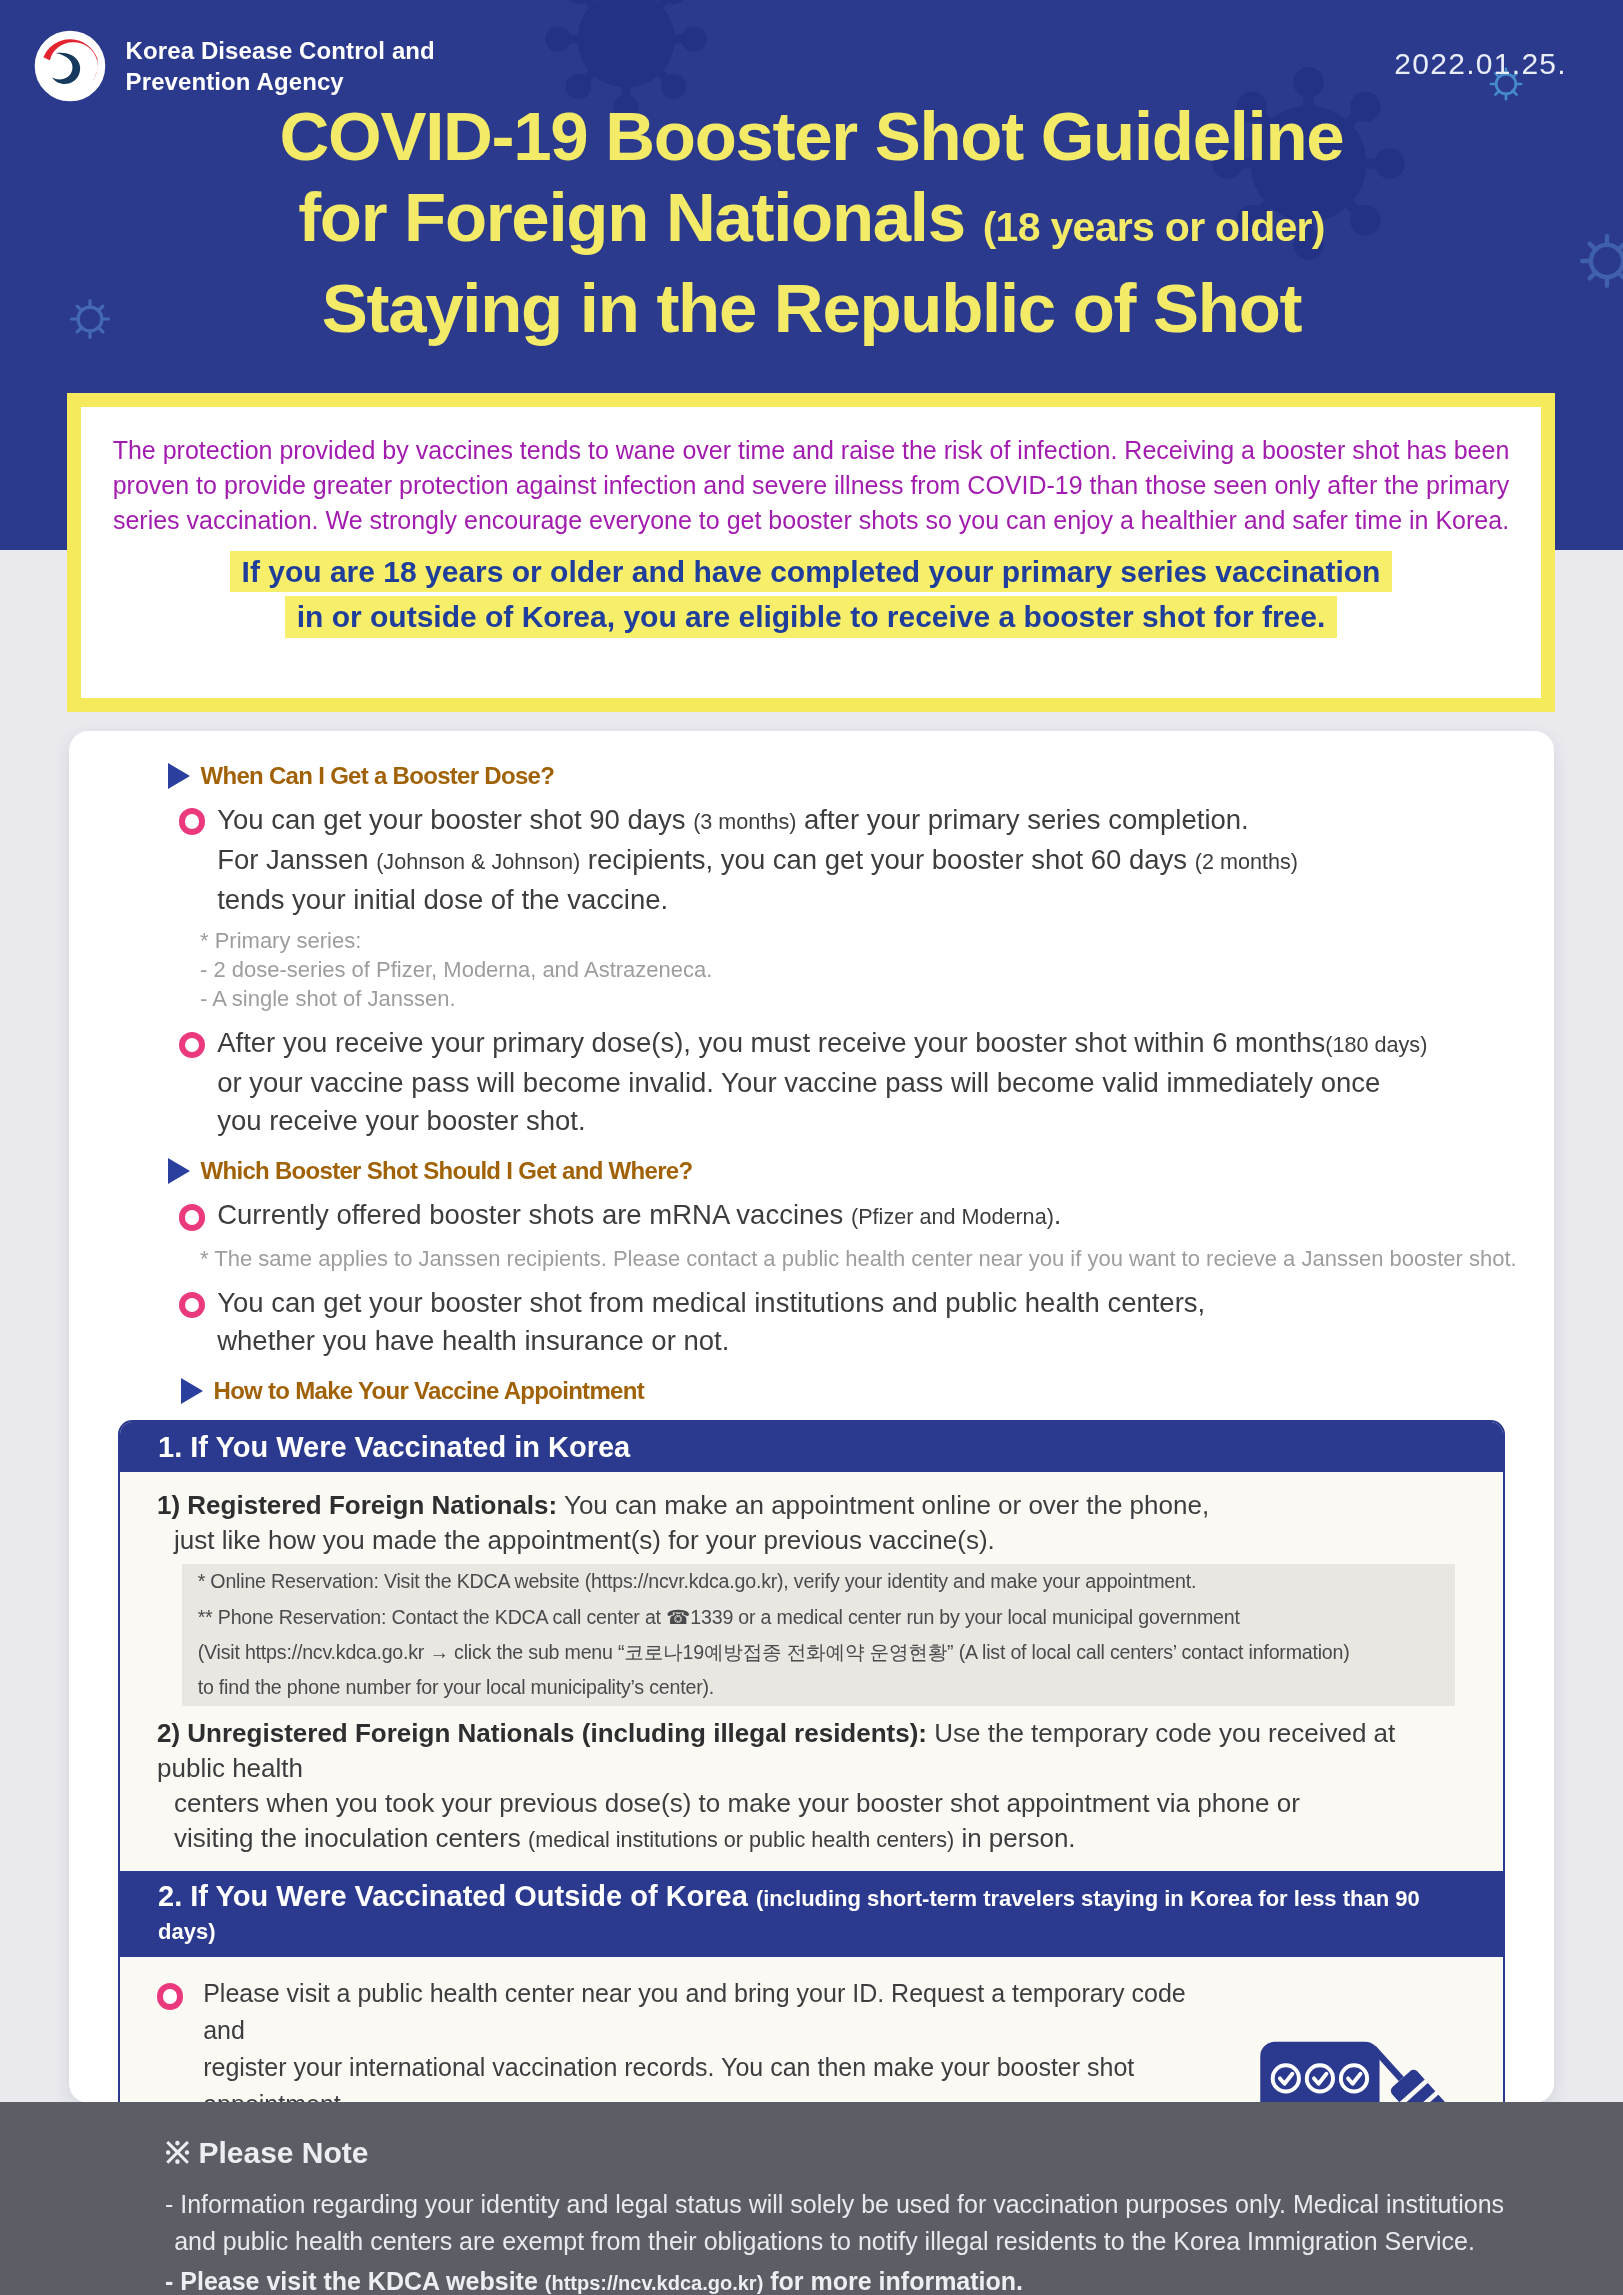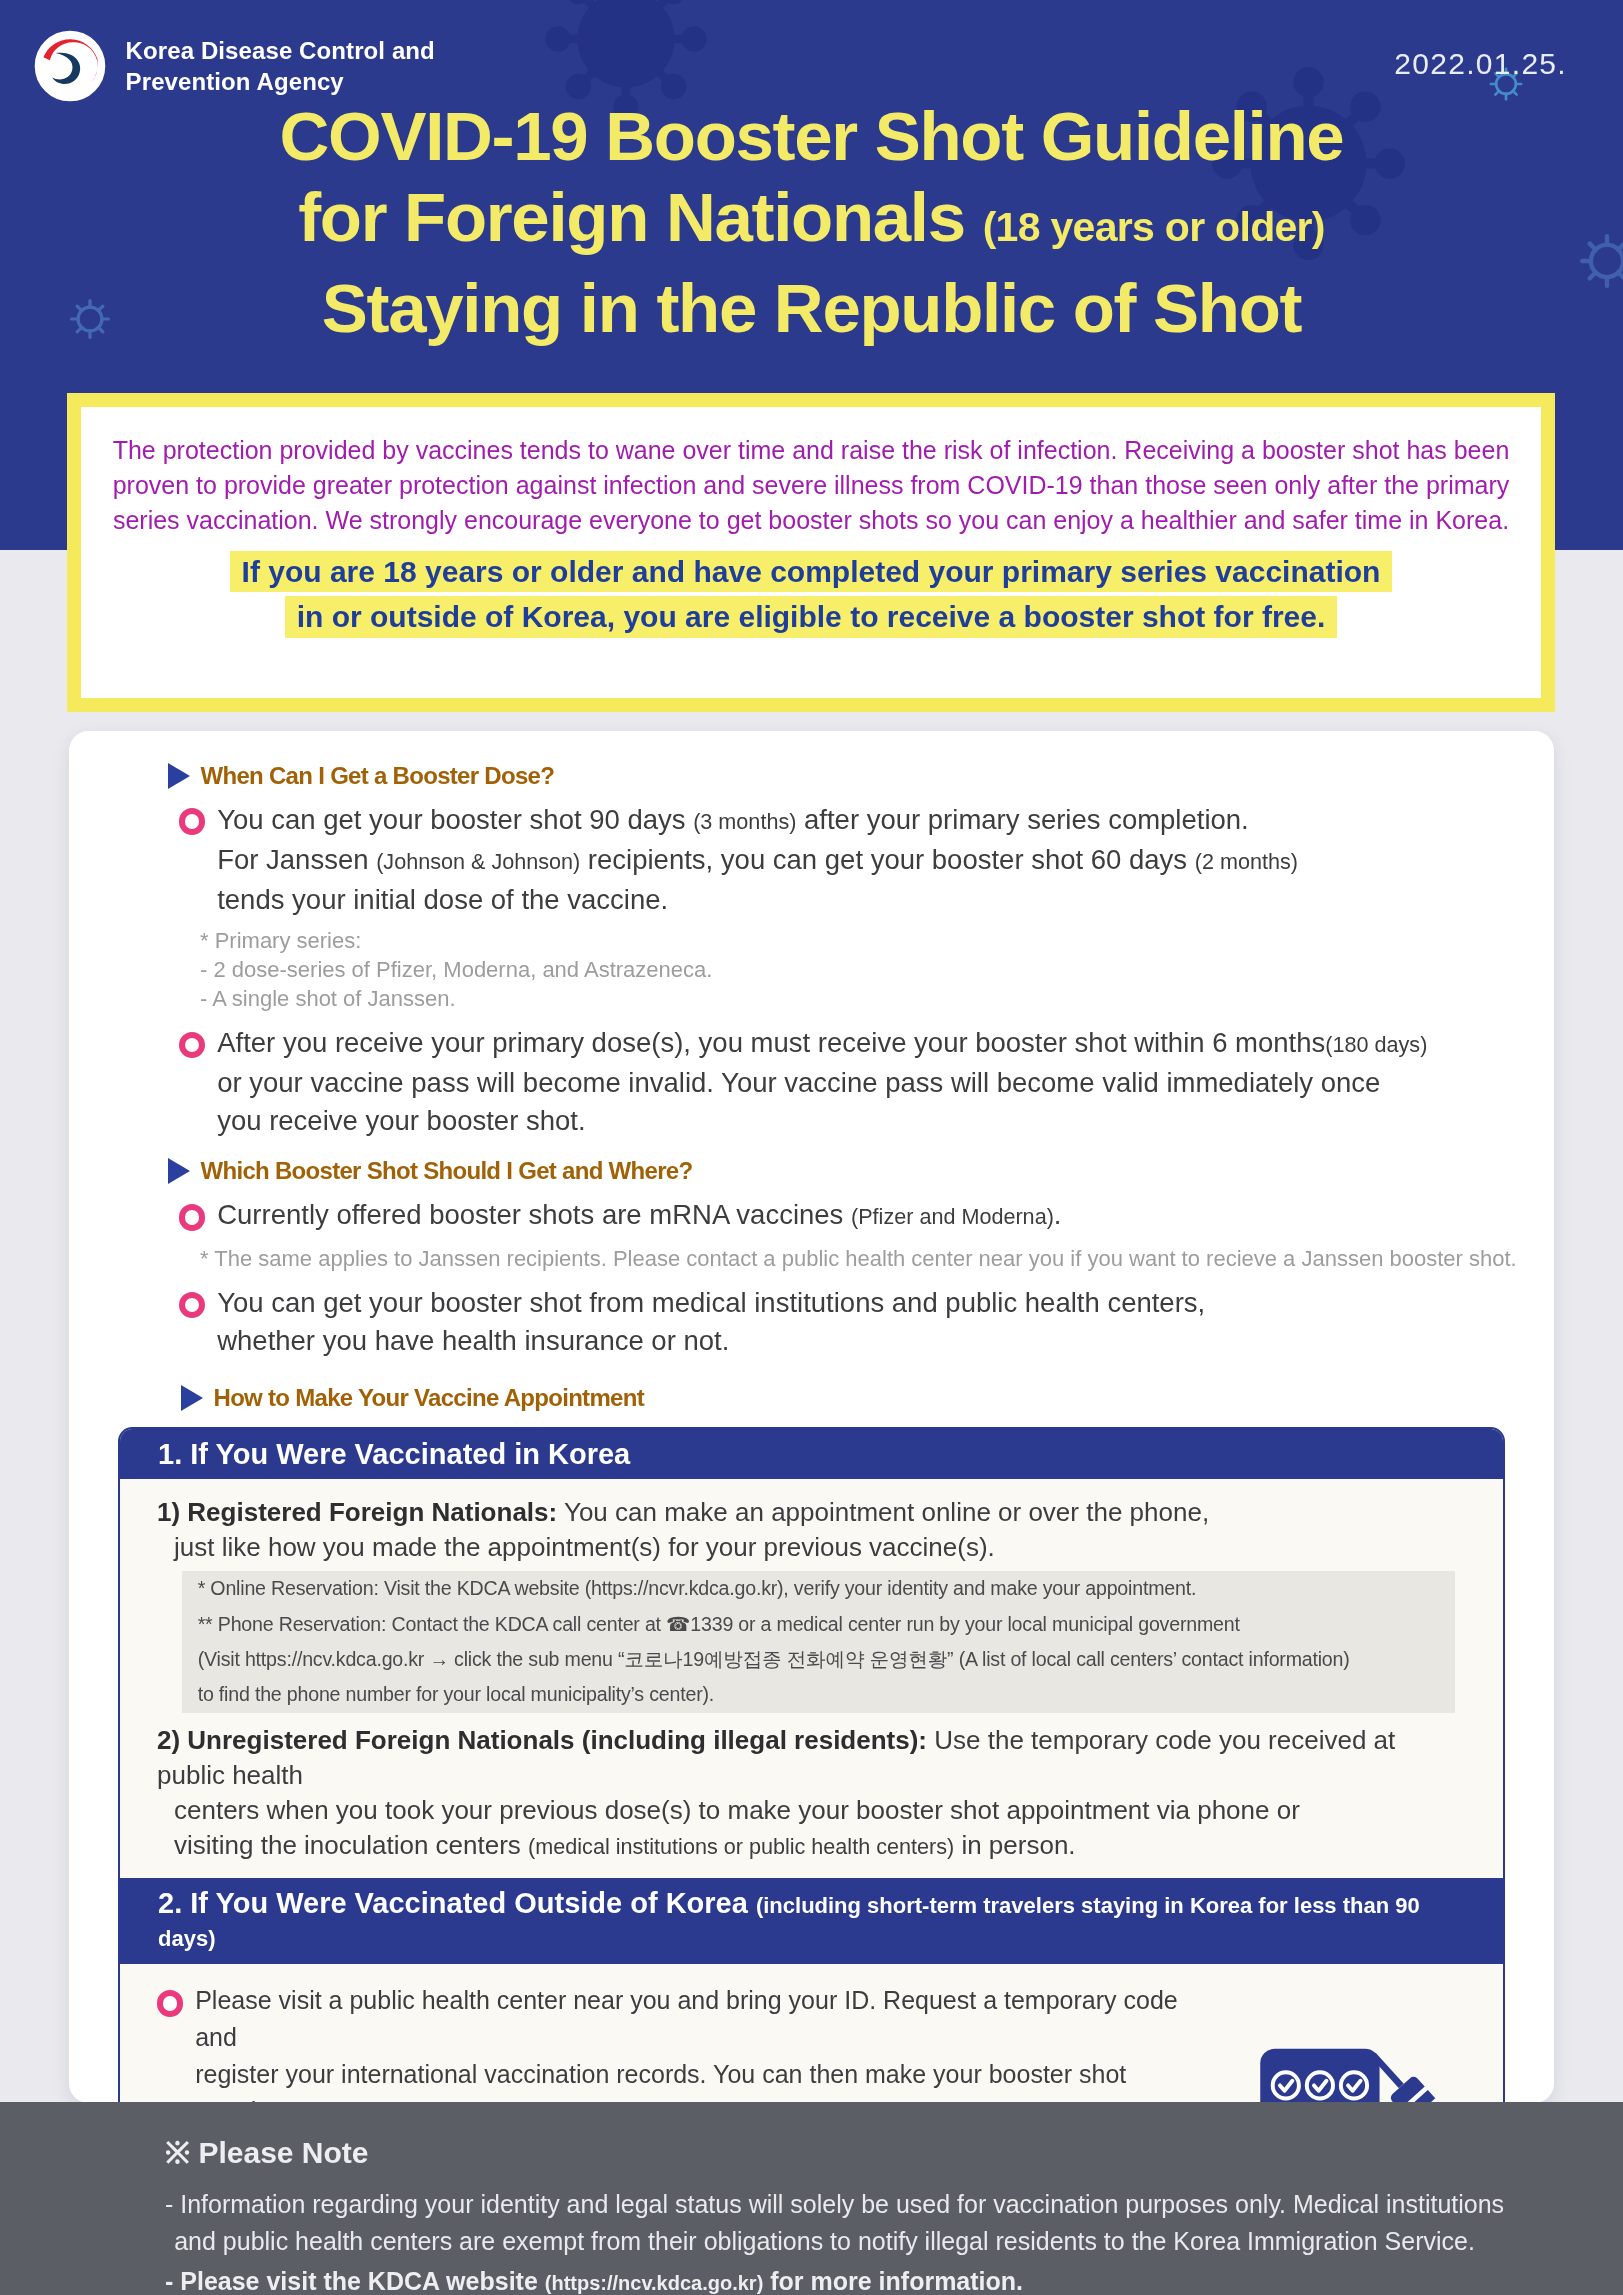--- a/index.html
+++ b/index.html
@@ -22,21 +22,21 @@
   .hl{margin-top:10.5px;line-height:0;}
   .hl-line{display:inline-block;background:#f7ee69;color:#1f3e9b;font-weight:700;font-size:30px;
            line-height:35px;padding:3.3px 11.8px;margin:2px 0;}
   
   .card{position:absolute;left:69px;top:731px;width:1485px;height:1372px;background:#ffffff;
         border-radius:19.6px;box-shadow:0 6.5px 18.3px rgba(40,50,90,.10);overflow:hidden;}
   .sec-h{display:flex;align-items:center;margin:0 0 0 99px;color:#a16207;font-size:24px;
          font-weight:700;letter-spacing:-0.7px;height:37px;}
   .sec-h .tri{width:0;height:0;border-left:22px solid #2b3f9e;border-top:13.7px solid transparent;
               border-bottom:13.7px solid transparent;margin-right:10.5px;}
-  .h-s1{margin-top:26px;} .h-s2{margin-top:13px;} .h-s3{margin-top:20px;padding-left:13px;}
+  .h-s1{margin-top:26px;} .h-s2{margin-top:13px;} .h-s3{margin-top:13px;padding-left:13px;}
   .bullet{display:flex;margin-left:110px;margin-right:46px;}
   .odot{flex:0 0 auto;width:14.4px;height:14.4px;border:6.5px solid #ea3a7d;border-radius:50%;
         margin:7.9px 11.8px 0 0;background:#fff;}
   .btxt{margin:0;color:#3d3d3f;font-size:27.5px;line-height:38px;font-weight:500;}
   .sm{font-size:21.6px;}
   .b-1{margin-top:6.5px;} .b-2{margin-top:10.5px;}
   .gnote{margin:7.9px 0 0 131px;color:#9d9d9d;font-size:22px;line-height:29px;font-weight:500;}
   
   .subbox{margin:10.5px 49px 0;border:2px solid #2b3a8f;border-radius:14.4px;overflow:hidden;background:#faf9f4;}
   .sb-h{background:#2b3a8f;color:#ffffff;font-size:29px;font-weight:700;padding:9.8px 38px;line-height:30px;}
@@ -45,21 +45,21 @@
   .sb-item{margin:0;color:#3d3d3f;font-size:26px;line-height:35px;font-weight:500;}
   .sb-item b{font-weight:700;color:#2e2e30;}
   .sb-item .ind{padding-left:17px;}
   .mt18{margin-top:10.5px;}
   .shade-rows{margin:6.5px 0 0 25px;}
   .shade{width:1273px;box-sizing:border-box;background:#e9e7e2;color:#4a4a4c;font-size:19.6px;
          line-height:25px;padding:5.2px 15.7px;margin-bottom:0;white-space:nowrap;overflow:hidden;
          letter-spacing:-0.2px;font-weight:500;}
   .sb-b2{position:relative;padding:18.3px 37px 131px;}
   .sb-b2 .btxt{font-size:25px;line-height:37px;}
-  .sb-b2 .bullet{margin-left:0;margin-right:249px;}
+  .sb-b2 .bullet{margin-left:0;margin-right:249px;gap:8px;}
   .badge{position:absolute;top:65px;right:11.8px;width:236px;height:164px;}
   
   .footer{position:absolute;left:0;top:2102px;width:1623px;height:193px;background:#5b5e64;z-index:6;
           box-sizing:border-box;padding:29px 26px 0 165px;color:#eceef1;}
   .f-title{font-size:30px;font-weight:700;margin:0;}
   .f-body{margin:14.4px 0 0;font-size:25px;line-height:37px;font-weight:400;color:#e8eaee;}
   .f-last{margin:2.6px 0 0;font-size:25px;line-height:37px;font-weight:700;}
   .f-sm{font-size:20px;font-weight:700;}
 </style>
 </head>

